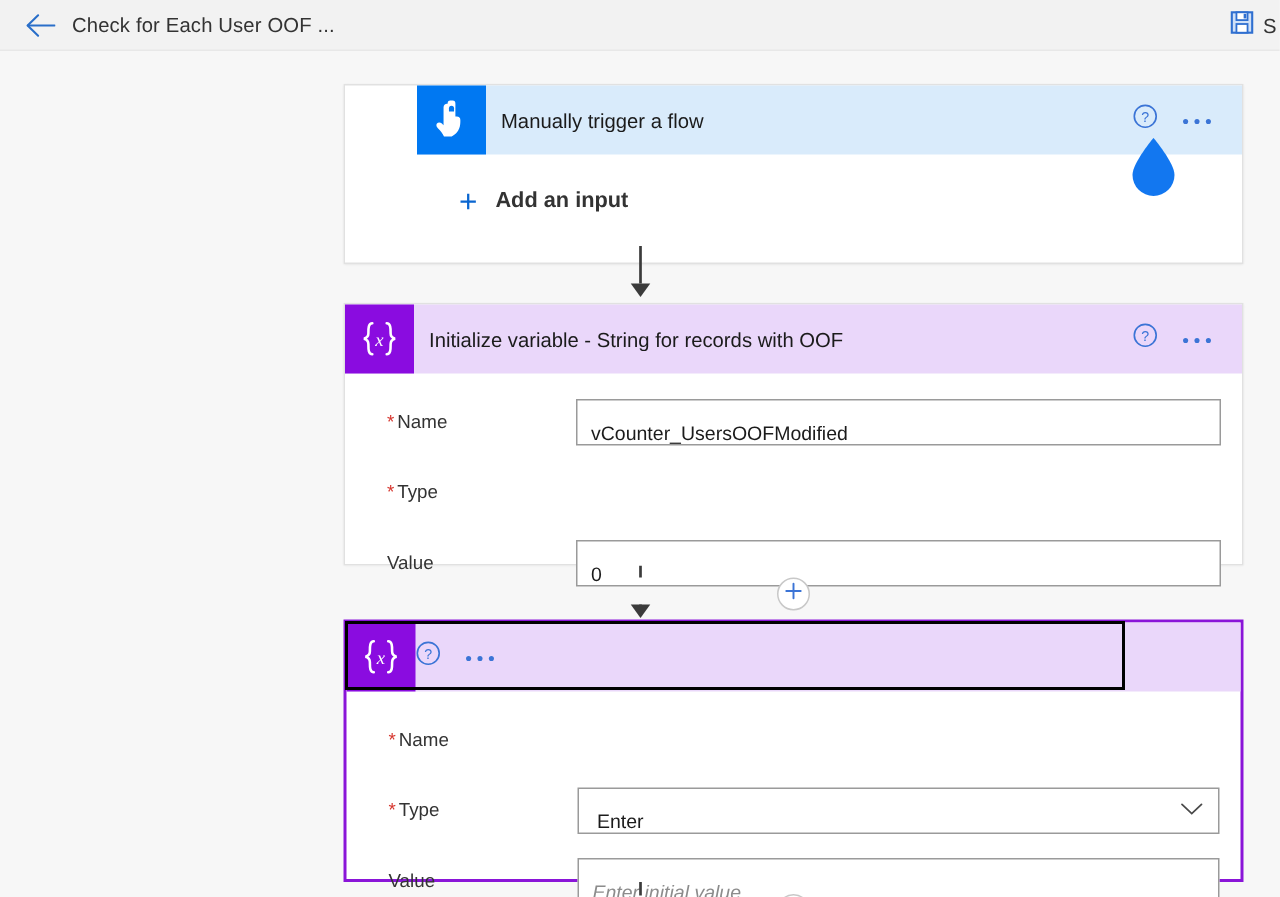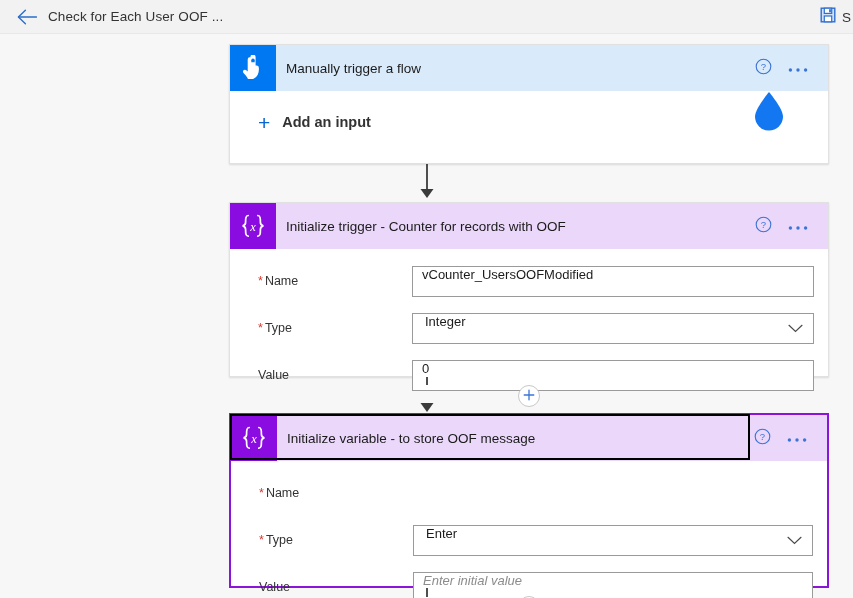--- a/index.html
+++ b/index.html
@@ -183,24 +183,23 @@
     color: #d6372f;
     font-size: 12.5px;
     padding-right: 2px;
   }
   .field-control {
     flex: 1 1 auto;
     height: 29px;
     border: 1px solid #9a9a9a;
     background: #ffffff;
     display: flex;
-    align-items: flex-start;
+    align-items: flex-end;
     box-sizing: border-box;
     position: relative;
-    margin-left: 28px;
   }
   .field-control.tall { height: 31px; }
   .field-text {
     font-size: 13px;
     color: #1b1b1b;
     padding-left: 9px;
     white-space: nowrap;
   }
   .field-text.placeholder { color: #8c8c8c; font-style: italic; }
   .field-text.indent { padding-left: 12px; }
@@ -267,21 +266,21 @@
           <rect x="9.1" y="2.2" width="1.8" height="3.1" fill="#2f6fd0"></rect>
         </svg>
       </span>
       <span class="save-label">S</span>
     </div>
   </div>
 </div>
 
 <div class="canvas">
 
-  <div class="card" id="card1" style="top:10px;height:120px;">
+  <div class="card" id="card1" style="top:22px;height:120px;padding-left:48px;">
     <div class="card-header hdr-trigger">
       <div class="card-icon icon-blue">
         <svg width="24" height="26" viewBox="0 0 24 26">
           <path d="M9.4 2.2 a2.6 2.6 0 0 1 5.2 0 v8.4 h.9 a2.4 2.4 0 0 1 2.4 2.4 v1.4
                    c0 4.3-2.1 8.0-5.8 9.6 h-5.1 c-1.0-2.1-2.3-3.6-3.6-5.0
                    c-1.3-1.4-1.9-2.5-1.1-3.6 c.8-1.1 2.3-.9 3.3 .0 l1.1 1.1
                    V4.5 a2.3 2.3 0 0 1 2.7-2.3 z" fill="#ffffff"></path>
           <path d="M10.3 5.2 a1.7 1.7 0 1 1 3.4 0 v2.1 h-3.4 z" fill="#0078f2"></path>
         </svg>
       </div>
@@ -327,21 +326,21 @@
     <div class="card-header hdr-variable">
       <div class="card-icon icon-purple">
         <svg width="30" height="24" viewBox="0 0 30 24">
           <path d="M10.2 1.5 C7.4 1.5 7.6 5.5 7.6 8.2 C7.6 10.4 6.4 11.4 4.6 11.8
                    C6.4 12.2 7.6 13.3 7.6 15.5 C7.6 18.2 7.4 22.2 10.2 22.2" fill="none" stroke="#ffffff" stroke-width="1.7" stroke-linecap="round"></path>
           <path d="M19.8 1.5 C22.6 1.5 22.4 5.5 22.4 8.2 C22.4 10.4 23.6 11.4 25.4 11.8
                    C23.6 12.2 22.4 13.3 22.4 15.5 C22.4 18.2 22.6 22.2 19.8 22.2" fill="none" stroke="#ffffff" stroke-width="1.7" stroke-linecap="round"></path>
           <text x="15" y="16.5" text-anchor="middle" font-size="12.5" fill="#ffffff" font-style="italic" font-family="Liberation Serif, serif">x</text>
         </svg>
       </div>
-      <div class="card-title">Initialize trigger - Counter for records with OOF</div>
+      <div class="card-title">Initialize variable - String for records with OOF</div>
       <div class="hdr-actions">
         <span class="help-icon">
           <svg width="17" height="17" viewBox="0 0 17 17">
             <circle cx="8.5" cy="8.5" r="7.3" fill="none" stroke="#3b74d6" stroke-width="1.1"></circle>
             <text x="8.5" y="12.2" text-anchor="middle" font-size="9.5" fill="#3b74d6" font-family="Liberation Sans, sans-serif">?</text>
           </svg>
         </span>
         <span class="more-icon">
           <svg width="20" height="6" viewBox="0 0 20 6">
             <circle cx="2.4" cy="3" r="1.7" fill="#3b74d6"></circle>
@@ -358,28 +357,20 @@
           <span class="req-star">*</span><span>Name</span>
         </div>
         <div class="field-control tall">
           <span class="field-text">vCounter_UsersOOFModified</span>
         </div>
       </div>
 
       <div class="field-row" style="margin-top:9px;">
         <div class="field-label">
           <span class="req-star">*</span><span>Type</span>
-        </div>
-        <div class="field-control tall">
-          <span class="field-text indent">Integer</span>
-          <span class="chevron">
-            <svg width="15" height="9" viewBox="0 0 15 9">
-              <path d="M1 1.3 L7.5 7.4 L14 1.3" fill="none" stroke="#4a4a4a" stroke-width="1.2" stroke-linecap="round"></path>
-            </svg>
-          </span>
         </div>
       </div>
 
       <div class="field-row" style="margin-top:9px;">
         <div class="field-label">
           <span>Value</span>
         </div>
         <div class="field-control tall">
           <span class="field-text">0</span>
         </div>
@@ -408,21 +399,20 @@
       <div class="focus-ring"></div>
       <div class="card-icon icon-purple">
         <svg width="30" height="24" viewBox="0 0 30 24">
           <path d="M10.2 1.5 C7.4 1.5 7.6 5.5 7.6 8.2 C7.6 10.4 6.4 11.4 4.6 11.8
                    C6.4 12.2 7.6 13.3 7.6 15.5 C7.6 18.2 7.4 22.2 10.2 22.2" fill="none" stroke="#ffffff" stroke-width="1.7" stroke-linecap="round"></path>
           <path d="M19.8 1.5 C22.6 1.5 22.4 5.5 22.4 8.2 C22.4 10.4 23.6 11.4 25.4 11.8
                    C23.6 12.2 22.4 13.3 22.4 15.5 C22.4 18.2 22.6 22.2 19.8 22.2" fill="none" stroke="#ffffff" stroke-width="1.7" stroke-linecap="round"></path>
           <text x="15" y="16.5" text-anchor="middle" font-size="12.5" fill="#ffffff" font-style="italic" font-family="Liberation Serif, serif">x</text>
         </svg>
       </div>
-      <div class="card-title">Initialize variable - to store OOF message</div>
       <div class="hdr-actions">
         <span class="help-icon">
           <svg width="17" height="17" viewBox="0 0 17 17">
             <circle cx="8.5" cy="8.5" r="7.3" fill="none" stroke="#3b74d6" stroke-width="1.1"></circle>
             <text x="8.5" y="12.2" text-anchor="middle" font-size="9.5" fill="#3b74d6" font-family="Liberation Sans, sans-serif">?</text>
           </svg>
         </span>
         <span class="more-icon">
           <svg width="20" height="6" viewBox="0 0 20 6">
             <circle cx="2.4" cy="3" r="1.7" fill="#3b74d6"></circle>

